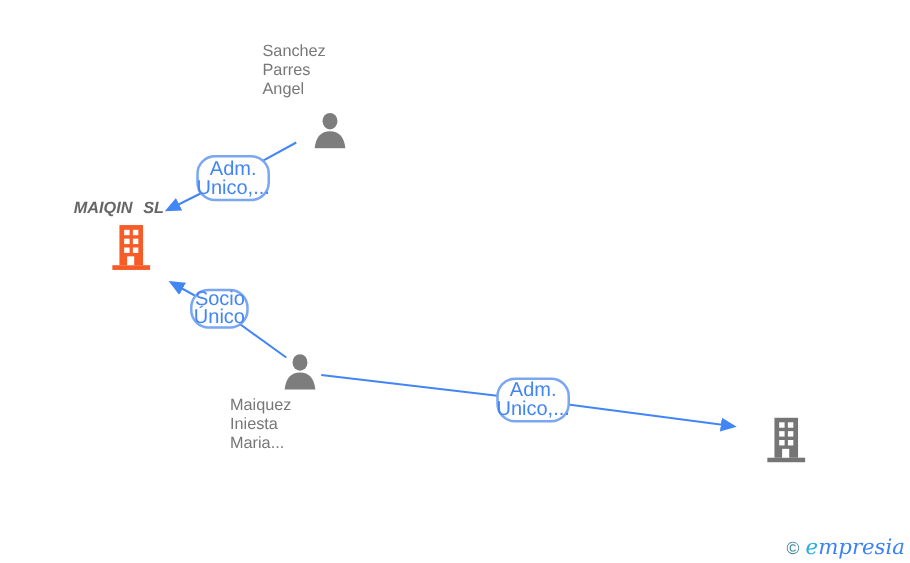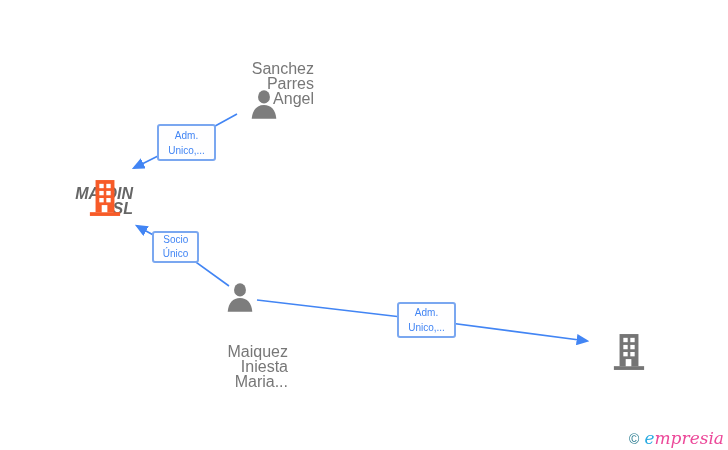--- a/index.html
+++ b/index.html
@@ -13,27 +13,26 @@
   }
   .edges-layer {
     position: absolute;
     left: 0; top: 0;
     width: 728px; height: 450px;
     z-index: 1;
   }
   .node-label {
     position: absolute;
     z-index: 2;
-    font-size: 16px;
+    font-size: 13px;
     line-height: 15px;
     color: #777777;
-    text-align: right;
+    text-align: left;
     white-space: pre-line;
     cursor: pointer;
-    margin-top: 28px;
   }
   .node-label.company-highlight {
     font-weight: bold;
     color: #666666;
     word-spacing: 5px;
     font-style: italic;
   }
   .node-icon {
     position: absolute;
     z-index: 2;
@@ -44,26 +43,26 @@
   .company-gray   { color:#757575; }
   .company-orange { color:#F75B28; }
   .edge-label {
     position: absolute;
     z-index: 3;
     display: flex;
     align-items: center;
     justify-content: center;
     text-align: center;
     white-space: pre-line;
-    font-size: 10px;
+    font-size: 16px;
     line-height: 15px;
     color: #4285f4;
     background: #fefeff;
     border: 2px solid #7aa7f0;
-    border-radius: 3px;
+    border-radius: 15px;
     box-sizing: border-box;
     cursor: pointer;
   }
   .edge-label.small { line-height: 14px; text-align: right; }
   .brand {
     position: absolute;
     right: 4px;
     bottom: 3px;
     z-index: 2;
     display: flex;
@@ -76,21 +75,21 @@
     margin-right: 5px;
   }
   .brand .brand-e,
   .brand .brand-rest {
     font-family: "DejaVu Serif", serif;
     font-style: italic;
     font-size: 17px;
     line-height: 18px;
   }
   .brand .brand-e   { color: #29abe2; }
-  .brand .brand-rest{ color: #ec4899; }
+  .brand .brand-rest{ color: #3b82f6; }
 </style>
 </head>
 <body>
 
 <div class="stage">
 
   <svg class="edges-layer" viewBox="0 0 728 450">
     <defs>
       <marker id="arrow" viewBox="0 0 8 7" refX="6.5" refY="3.5" markerWidth="8" markerHeight="7" orient="auto">
         <path d="M0,0 L8,3.5 L0,7 Z" fill="#4285f4"></path>

